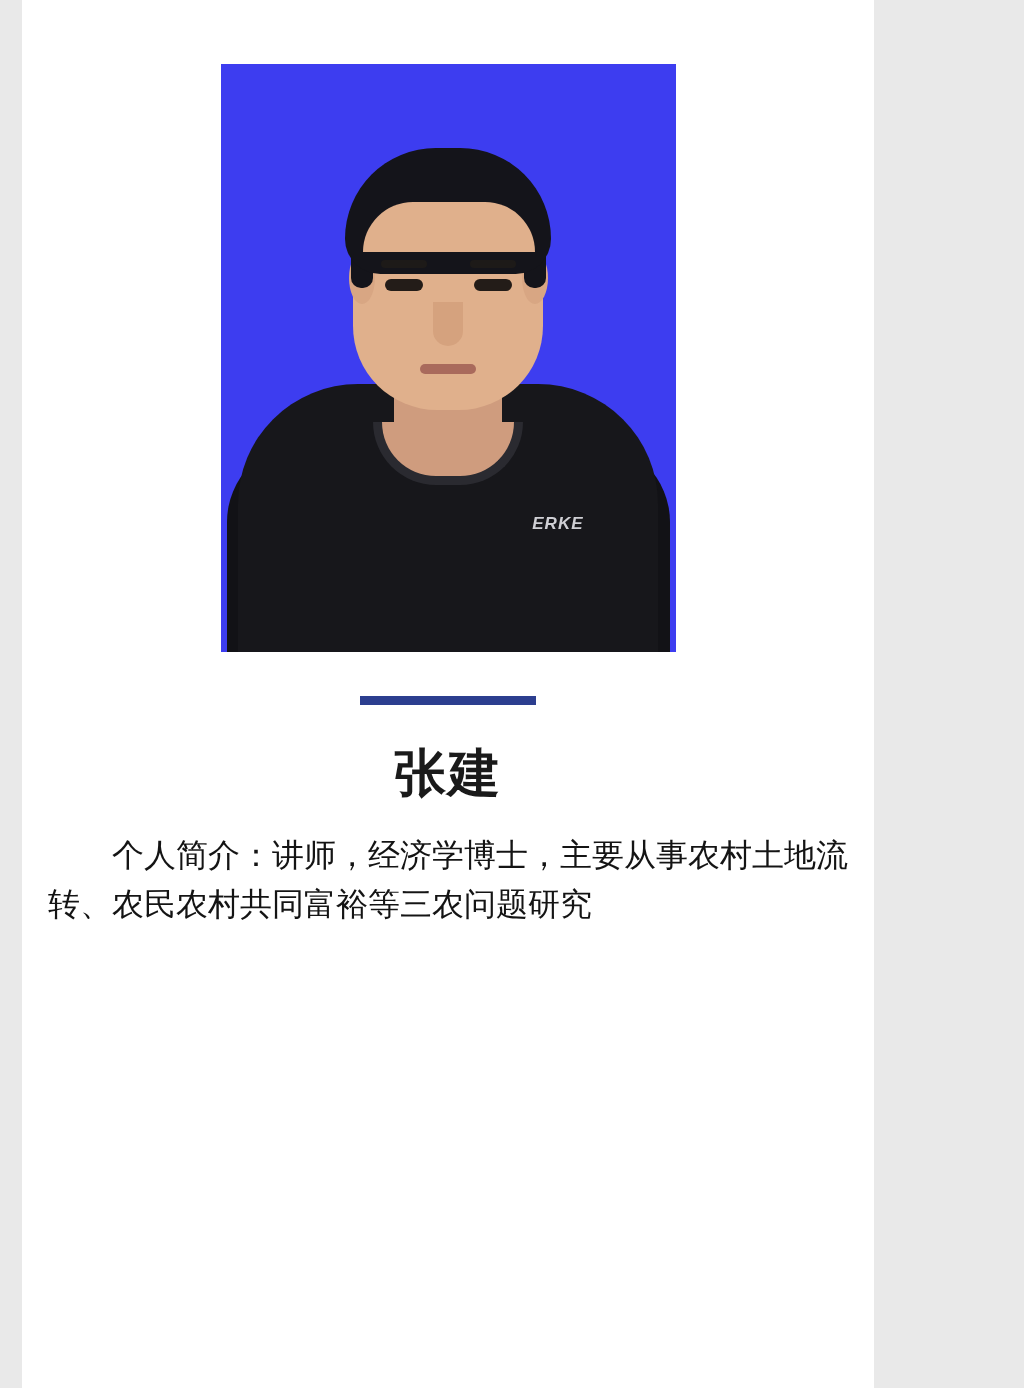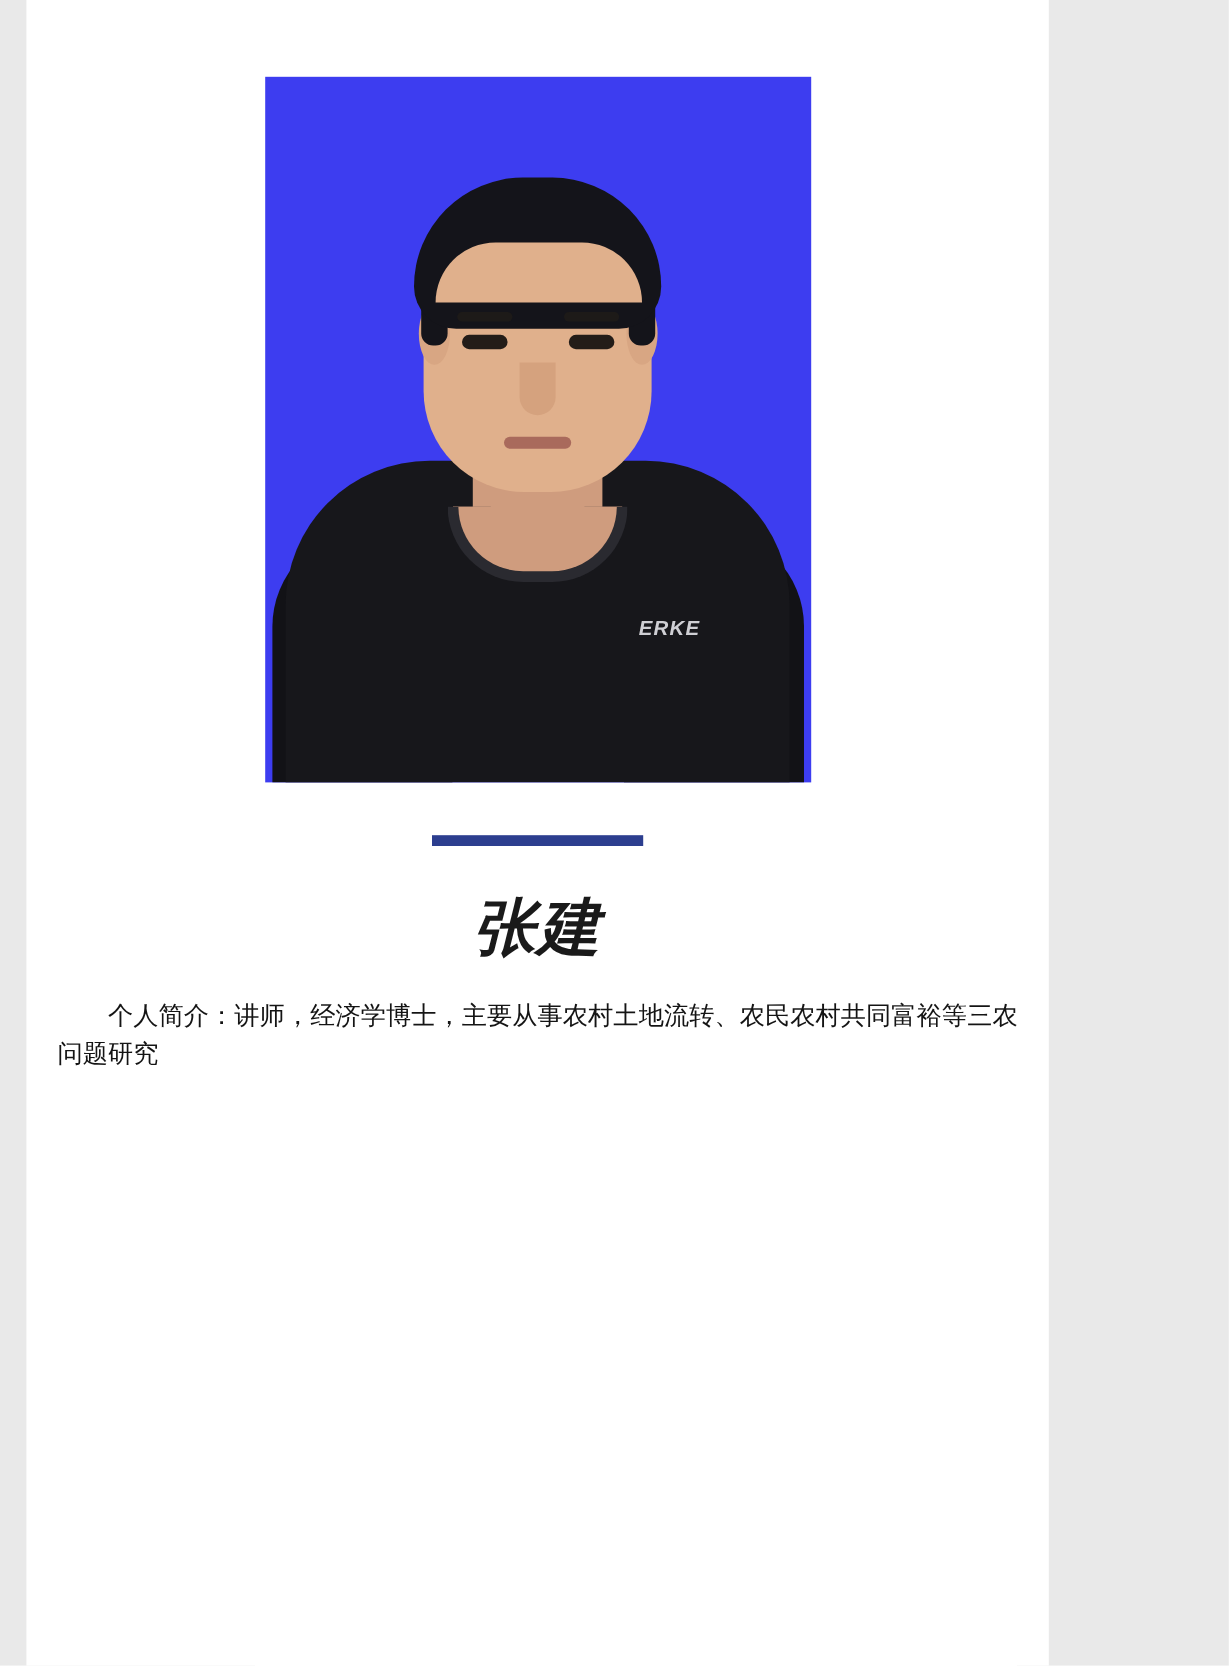--- a/index.html
+++ b/index.html
@@ -183,25 +183,24 @@
     background: #2c3e8f;
     margin: 44px auto 0 auto;
   }
   .name {
     text-align: center;
     font-size: 52px;
     font-weight: bold;
     color: #1a1a1a;
     margin: 34px 0 0 0;
     letter-spacing: 2px;
-    font-style: italic;
   }
   .body-text {
     margin: 22px 26px 0 26px;
-    font-size: 21px;
+    font-size: 32px;
     line-height: 1.52;
     color: #141414;
     text-align: justify;
   }
   .body-text p {
     margin: 0;
     text-indent: 2em;
   }
 </style>
 </head>

